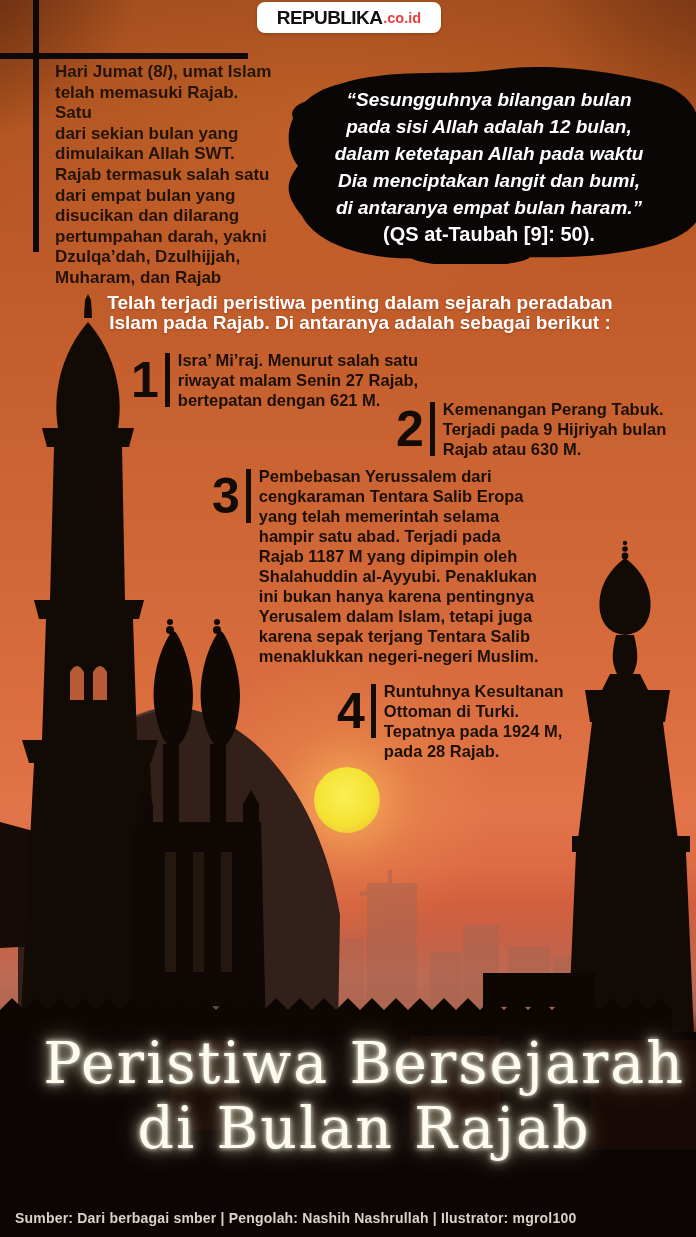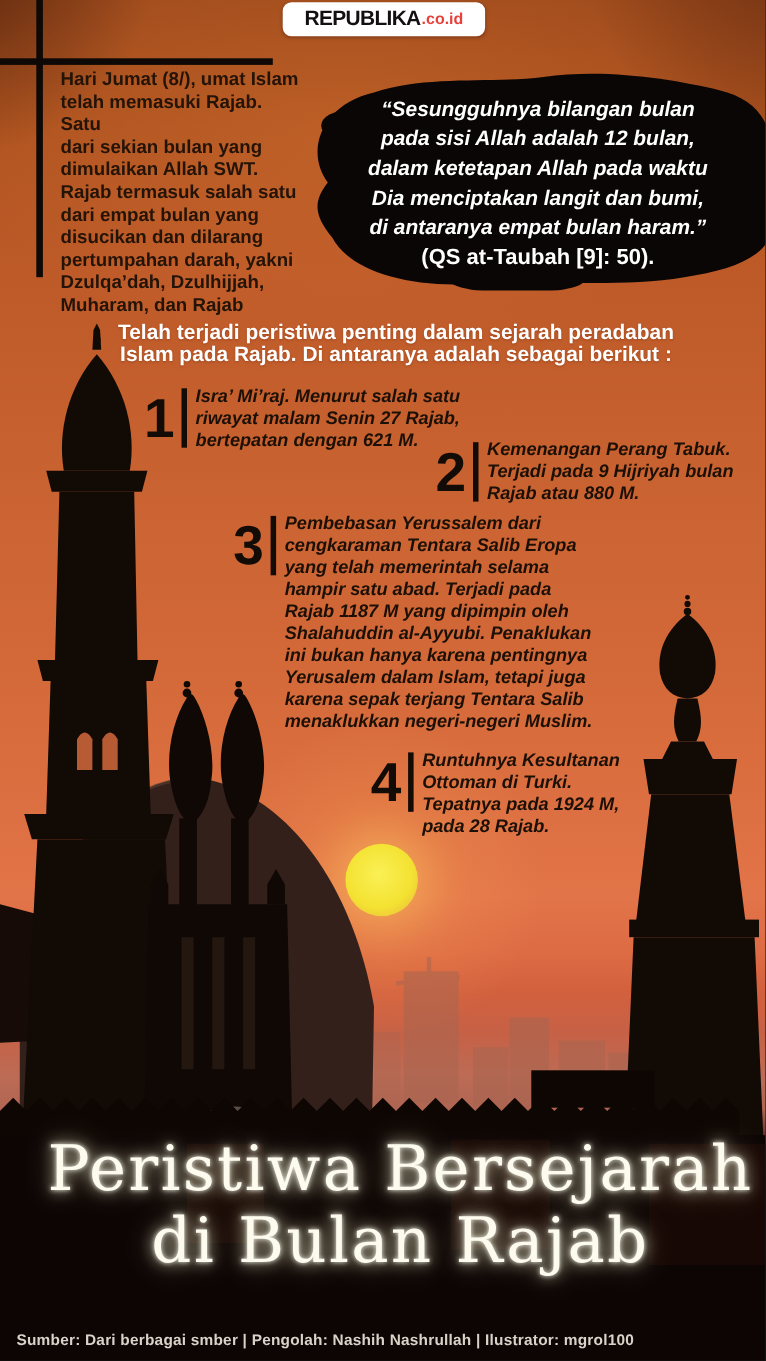--- a/index.html
+++ b/index.html
@@ -42,21 +42,21 @@
   .quote-text{font-size:19px;line-height:27px;font-weight:700;font-style:italic;white-space:pre-line;}
   .quote-ref{font-size:20px;line-height:27px;font-weight:700;}
   .heading{
     position:absolute;left:40px;top:293px;width:640px;text-align:center;
     font-size:19px;line-height:19.8px;font-weight:700;color:#ffffff;white-space:pre-line;
     text-shadow:0 1px 2px rgba(90,30,5,.35);
   }
   .event{position:absolute;display:flex;align-items:flex-start;}
   .event .num{font-size:50px;line-height:.92;font-weight:800;color:#130b05;margin-top:7px;}
   .event .bar{width:5px;height:54px;background:#130b05;margin:3px 8px 0 6px;}
-  .event .txt{font-size:16.5px;line-height:20px;font-weight:600;color:#1c1006;white-space:pre-line;font-style:italic;}
+  .event .txt{font-size:16.5px;line-height:20px;font-weight:600;color:#1c1006;white-space:pre-line;}
   .e1{left:131px;top:350px;}
   .e2{left:396px;top:399px;}
   .e3{left:212px;top:466px;}
   .e4{left:337px;top:681px;}
   .title{
     position:absolute;left:16px;top:1030px;width:696px;text-align:center;
     font-family:"DejaVu Serif",serif;color:#fdfbee;letter-spacing:2px;
     text-shadow:0 0 5px rgba(255,255,245,.95), 0 0 14px rgba(255,255,220,.8), 0 0 30px rgba(255,250,190,.45);
   }
   .title .l1{font-size:57px;line-height:66px;}
@@ -193,21 +193,21 @@
     <div class="bar"></div>
     <div class="txt">Isra’ Mi’raj. Menurut salah satu
 riwayat malam Senin  27 Rajab,
 bertepatan dengan 621 M.</div>
   </div>
   <div class="event e2">
     <div class="num">2</div>
     <div class="bar"></div>
     <div class="txt">Kemenangan Perang Tabuk.
 Terjadi pada 9 Hijriyah bulan
-Rajab atau 880 M.</div>
+Rajab atau 630 M.</div>
   </div>
   <div class="event e3">
     <div class="num">3</div>
     <div class="bar"></div>
     <div class="txt">Pembebasan Yerussalem dari
 cengkaraman Tentara Salib Eropa
 yang telah memerintah selama
 hampir satu abad. Terjadi pada
 Rajab 1187 M yang dipimpin oleh
 Shalahuddin al-Ayyubi. Penaklukan

